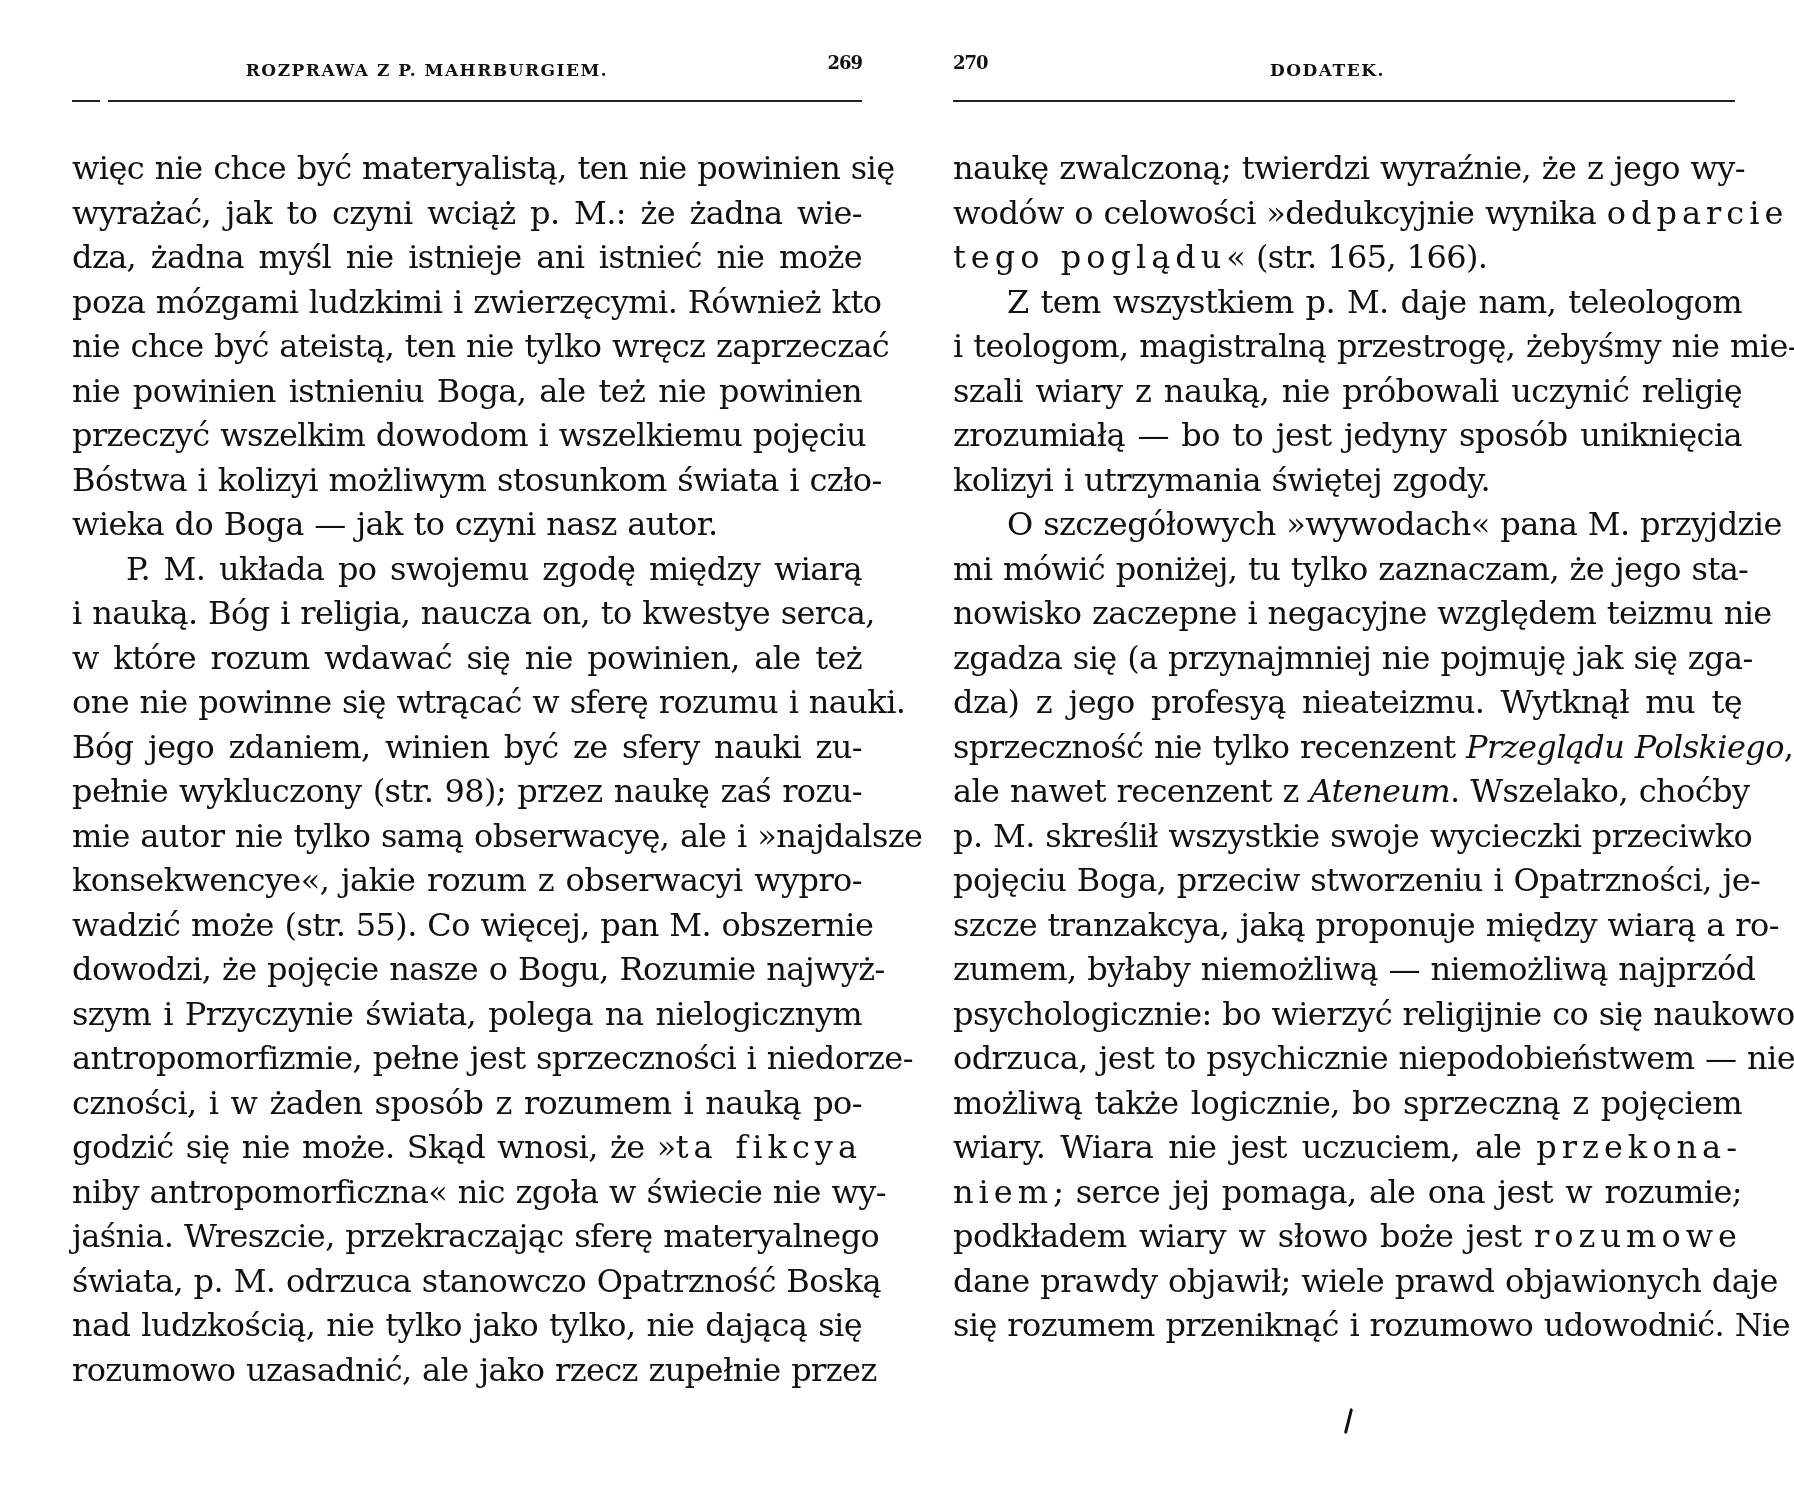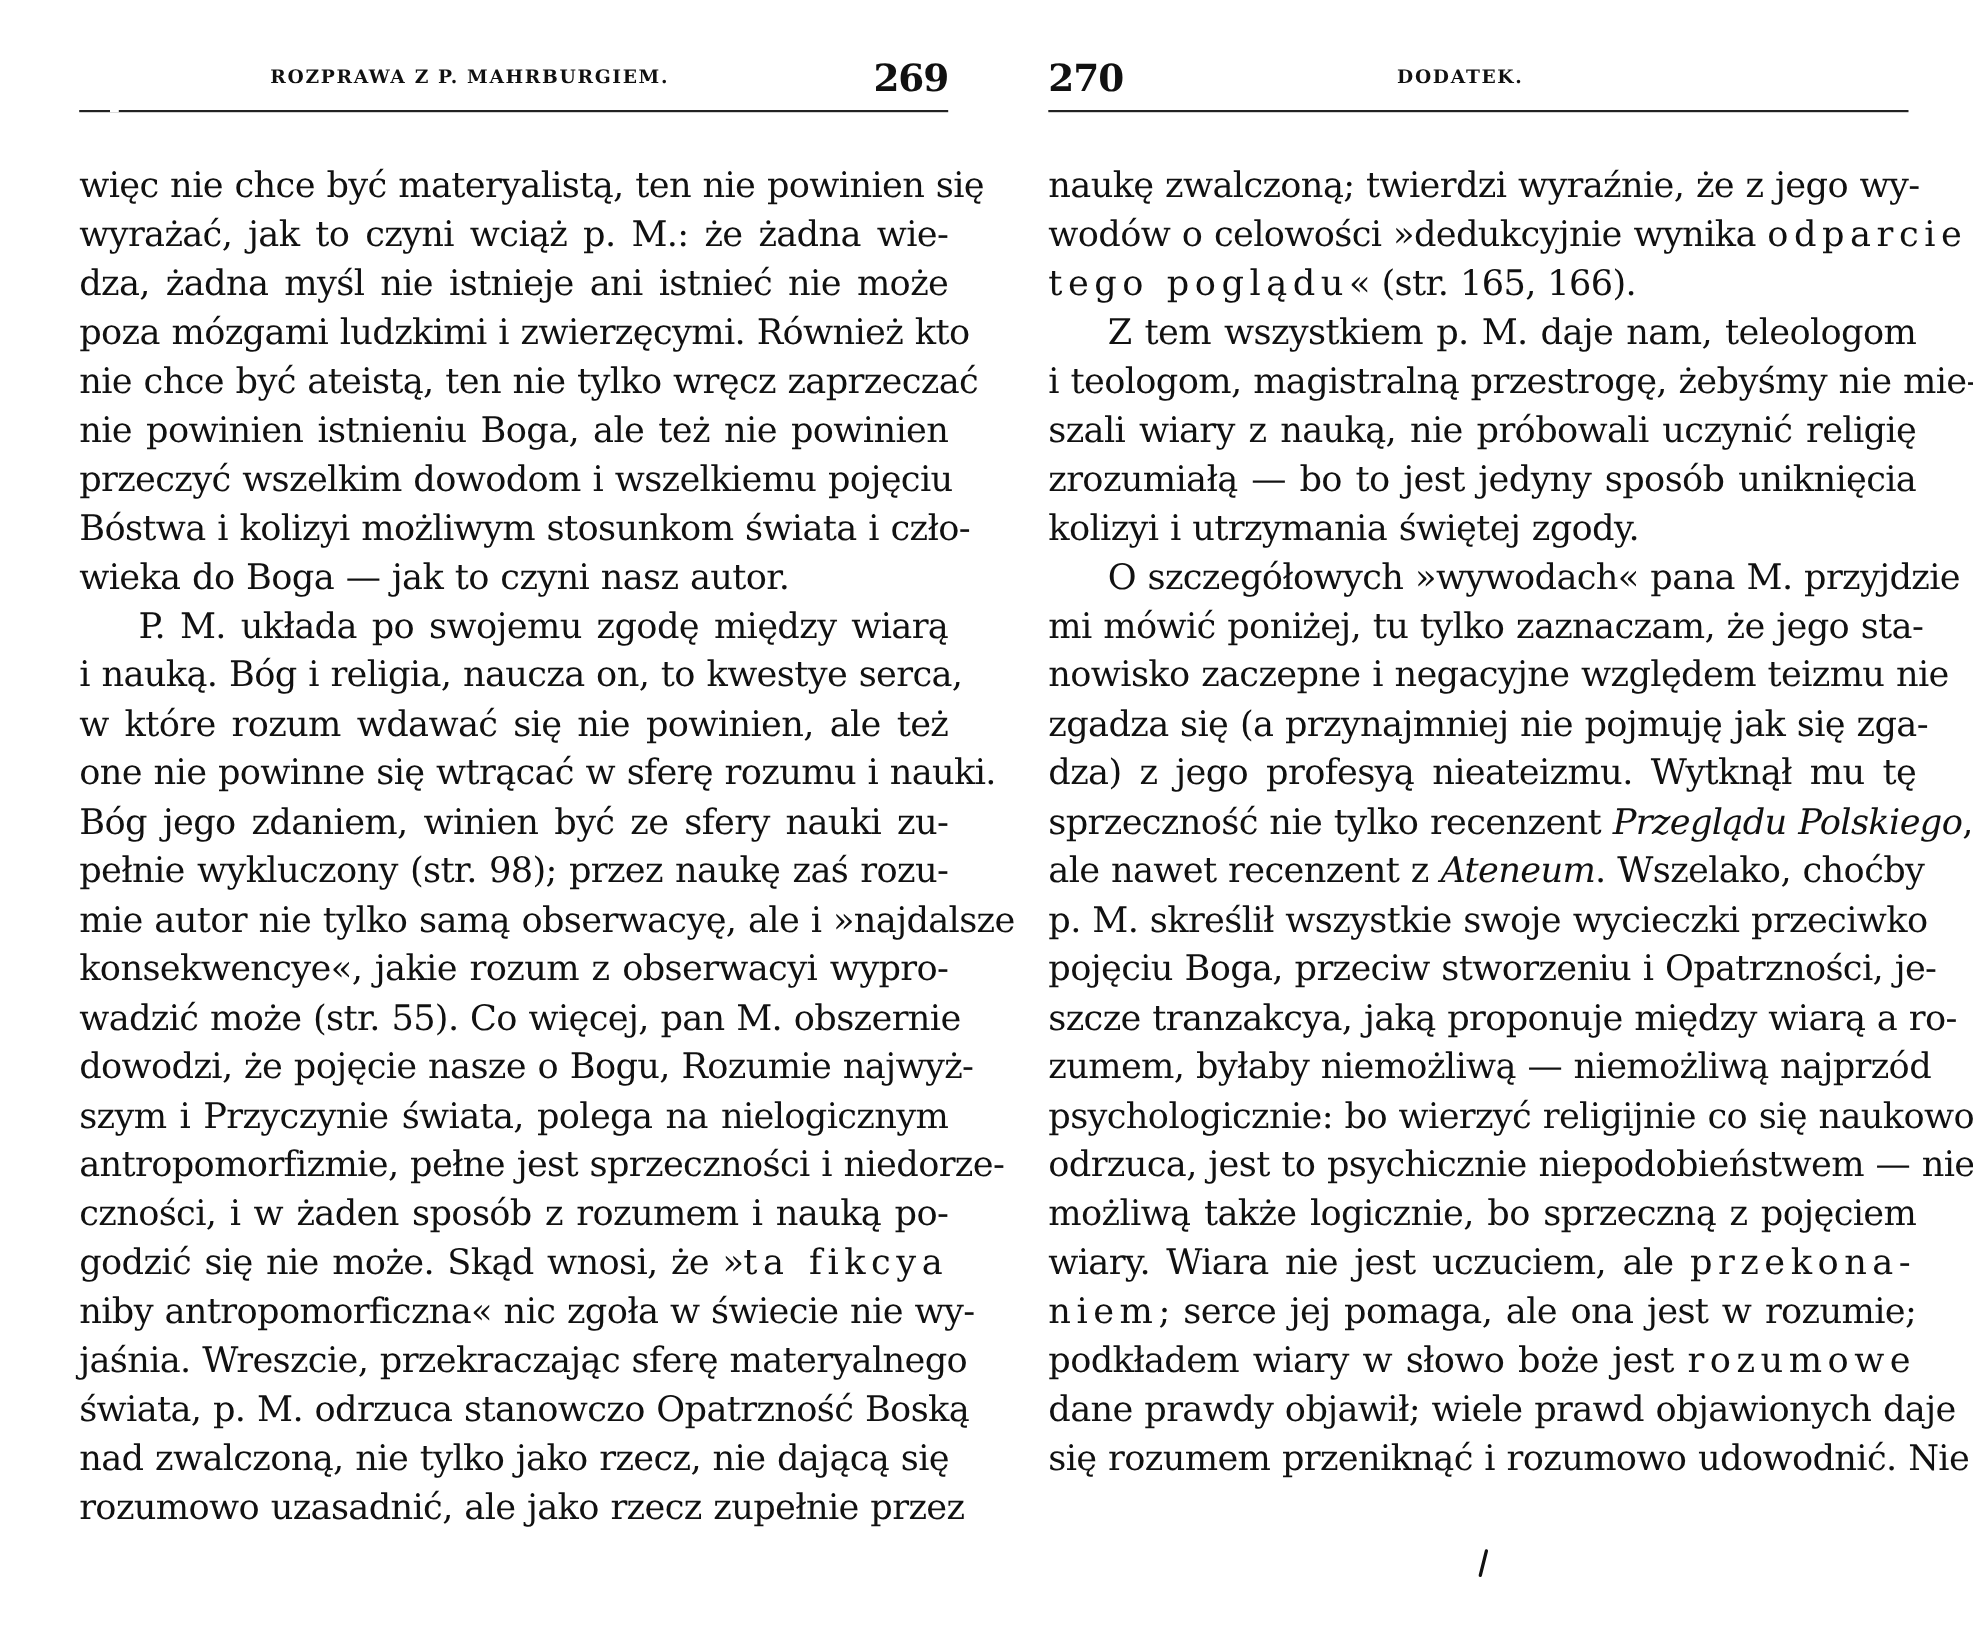--- a/index.html
+++ b/index.html
@@ -9,21 +9,21 @@
   .page-right { left: 953px; width: 789px; }
   .running-head { position: absolute; top: 52px; left: 0; width: 100%; height: 40px; }
   .running-title {
     position: absolute; top: 8px; left: 0; width: 100%; text-align: center;
     font-family: "DejaVu Serif", serif; font-weight: bold; font-size: 17px; letter-spacing: 1.5px;
   }
   .page-left .running-title { left: -40px; }
   .page-right .running-title { left: -20px; }
   .page-number {
     position: absolute; top: 0; font-family: "DejaVu Serif", serif; font-weight: bold;
-    font-size: 34px; letter-spacing: -1px;
+    font-size: 18px; letter-spacing: -1px;
   }
   .page-left .page-number { right: 0; }
   .page-right .page-number { left: 0; text-align: right; }
   .rule { position: absolute; top: 100px; height: 2px; background: #222; }
   .page-left .rule { left: 0; width: 790px; }
   .page-right .rule { left: 0; width: 782px; }
   .rule-gap { position: absolute; top: 0; width: 8px; height: 2px; background: #fff; }
   .body-text {
     position: absolute; top: 146px; left: 0; width: 100%;
     font-family: "DejaVu Serif", serif; font-size: 32px; line-height: 44.5px;
@@ -73,21 +73,21 @@
       <span class="line"><span>konsekwencye«, jakie rozum z obserwacyi wypro-</span></span>
       <span class="line"><span>wadzić może (str. 55). Co więcej, pan M. obszernie</span></span>
       <span class="line"><span>dowodzi, że pojęcie nasze o Bogu, Rozumie najwyż-</span></span>
       <span class="line"><span>szym i Przyczynie świata, polega na nielogicznym</span></span>
       <span class="line"><span>antropomorfizmie, pełne jest sprzeczności i niedorze-</span></span>
       <span class="line"><span>czności, i w żaden sposób z rozumem i nauką po-</span></span>
       <span class="line"><span>godzić się nie może. Skąd wnosi, że »</span><span class="spaced">ta fikcya</span></span>
       <span class="line"><span>niby antropomorficzna« nic zgoła w świecie nie wy-</span></span>
       <span class="line"><span>jaśnia. Wreszcie, przekraczając sferę materyalnego</span></span>
       <span class="line"><span>świata, p. M. odrzuca stanowczo Opatrzność Boską</span></span>
-      <span class="line"><span>nad zwalczoną, nie tylko jako rzecz, nie dającą się</span></span>
+      <span class="line"><span>nad ludzkością, nie tylko jako tylko, nie dającą się</span></span>
       <span class="line"><span>rozumowo uzasadnić, ale jako rzecz zupełnie przez</span></span>
     </div>
 </div>
 
 <div class="page page-right">
   <div class="running-head">
     <div class="page-number">270</div>
     <div class="running-title">DODATEK.</div>
   </div>
   <div class="rule"></div>

